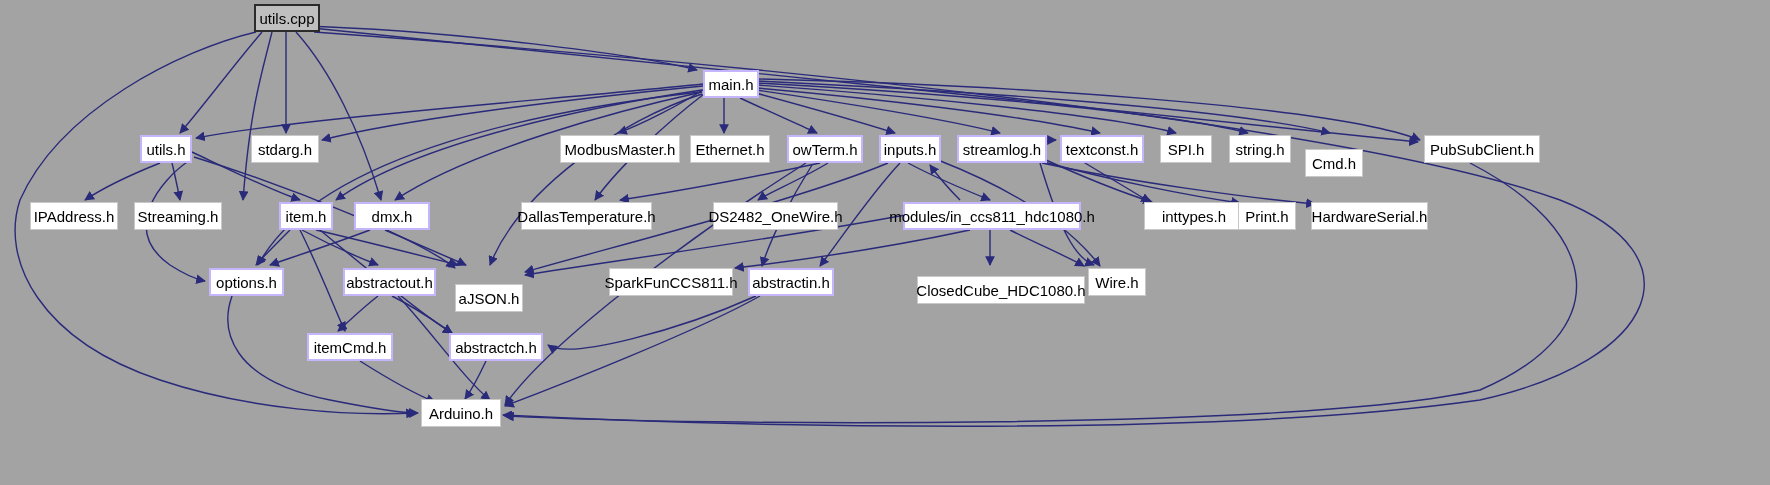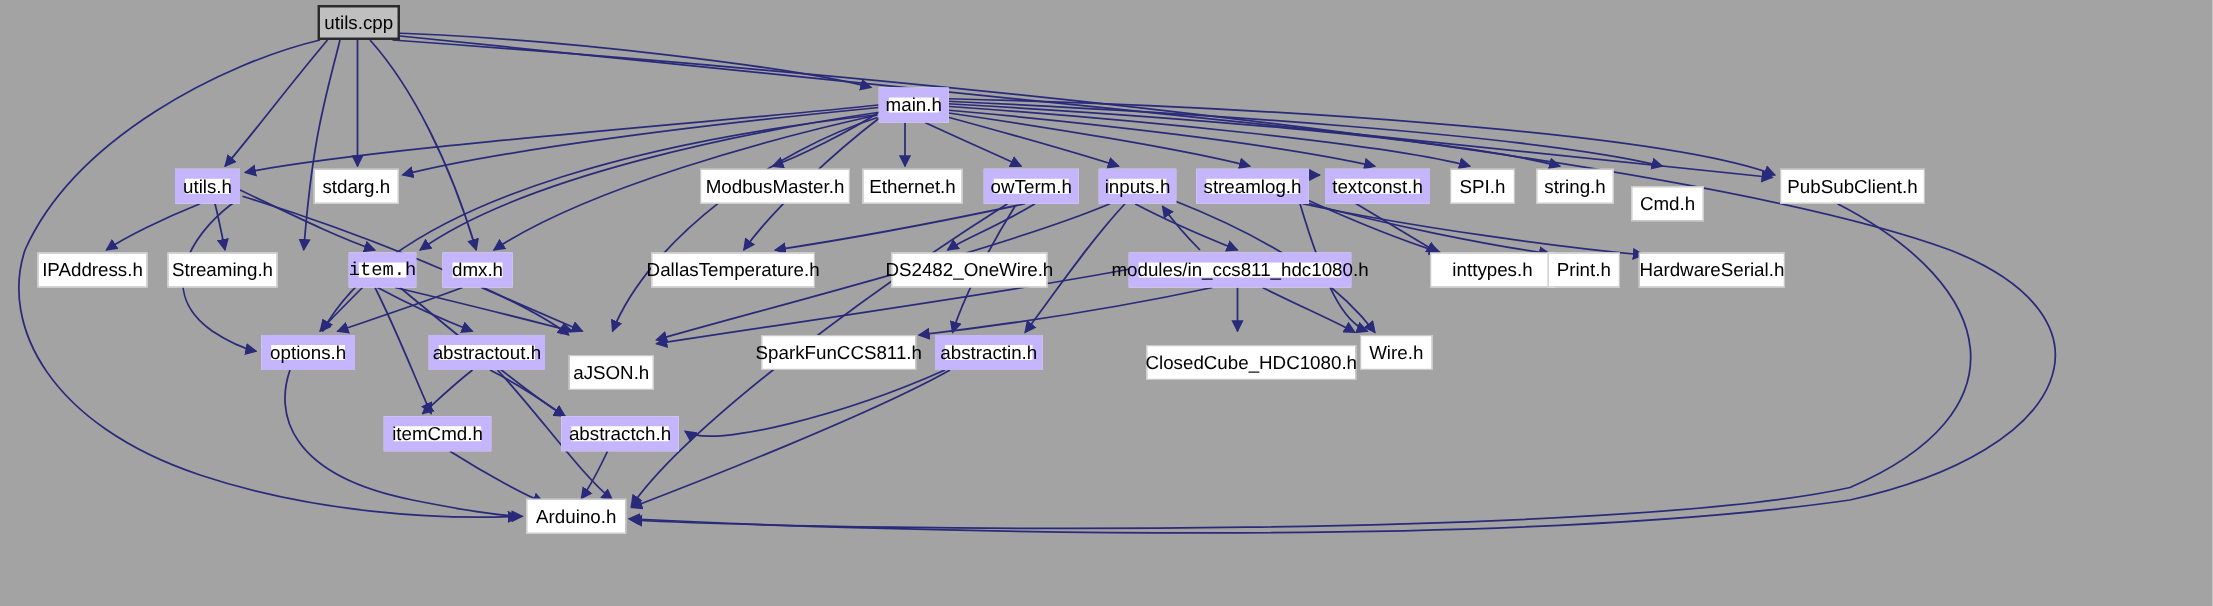--- a/index.html
+++ b/index.html
@@ -34,21 +34,21 @@
     background: #ffffff;
     border: 1px solid #c8c8c8;
     color: #000000;
     font-size: 15px;
     line-height: 1;
     white-space: nowrap;
     height: 28px;
     z-index: 5;
   }
   .node.strong {
-    border: 8px solid #c4b5fd;
+    border: 2px solid #c4b5fd;
   }
   .node.current {
     background: #bfbfbf;
     border: 2px solid #2b2b2b;
   }
   .node-label {
     display: block;
     padding: 0 7px;
   }
 </style>
@@ -172,24 +172,24 @@
       </div>
       <div class="node" style="left: 1424px; top: 135px; width: 116px; height: 28px;">
         <span class="node-label">PubSubClient.h</span>
       </div>
       <div class="node" style="left: 30px; top: 202px; width: 88px; height: 28px;">
         <span class="node-label">IPAddress.h</span>
       </div>
       <div class="node" style="left: 134px; top: 202px; width: 88px; height: 28px;">
         <span class="node-label">Streaming.h</span>
       </div>
-      <div class="node strong" style="left: 279px; top: 202px; width: 54px; height: 28px; font-family: Liberation Mono, monospace;">
+      <div class="node strong" style="left: 279px; top: 202px; width: 54px; height: 28px;">
         <span class="node-label">item.h</span>
       </div>
-      <div class="node strong" style="left: 354px; top: 202px; width: 56px; height: 28px;">
+      <div class="node strong" style="left: 354px; top: 202px; width: 76px; height: 28px;">
         <span class="node-label">dmx.h</span>
       </div>
       <div class="node" style="left: 521px; top: 202px; width: 131px; height: 28px;">
         <span class="node-label">DallasTemperature.h</span>
       </div>
       <div class="node" style="left: 713px; top: 202px; width: 125px; height: 28px;">
         <span class="node-label">DS2482_OneWire.h</span>
       </div>
       <div class="node strong" style="left: 903px; top: 202px; width: 178px; height: 28px;">
         <span class="node-label">modules/in_ccs811_hdc1080.h</span>

